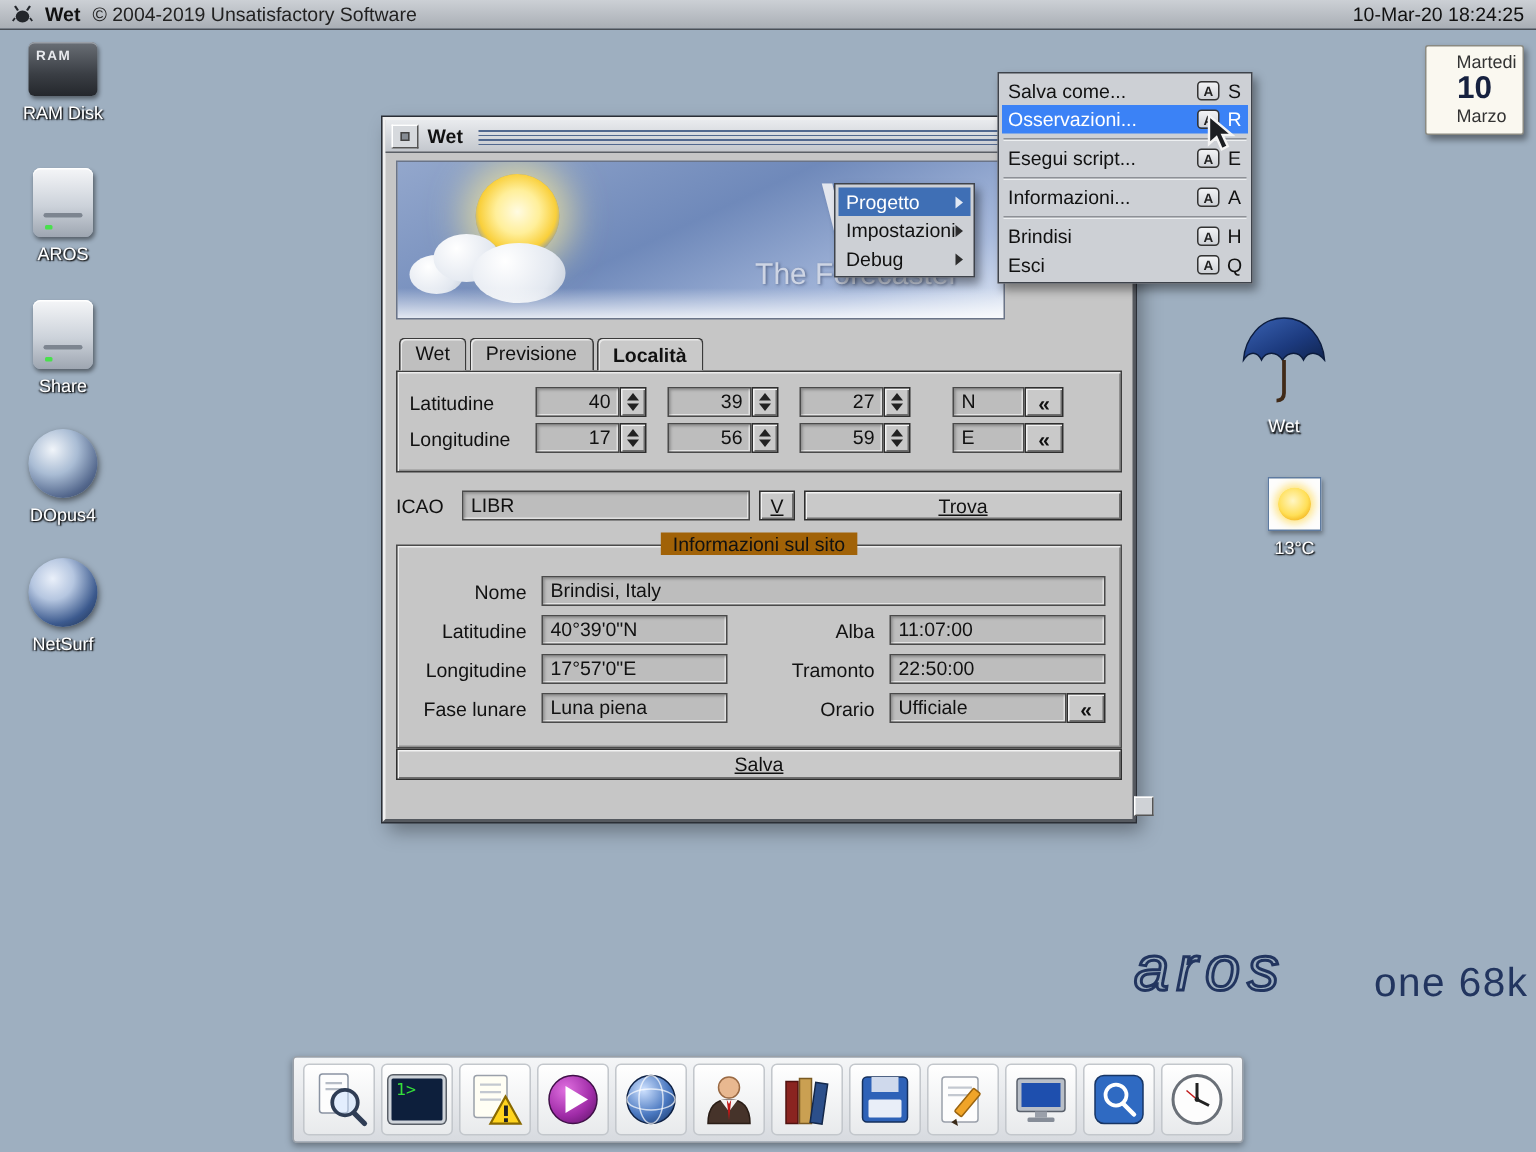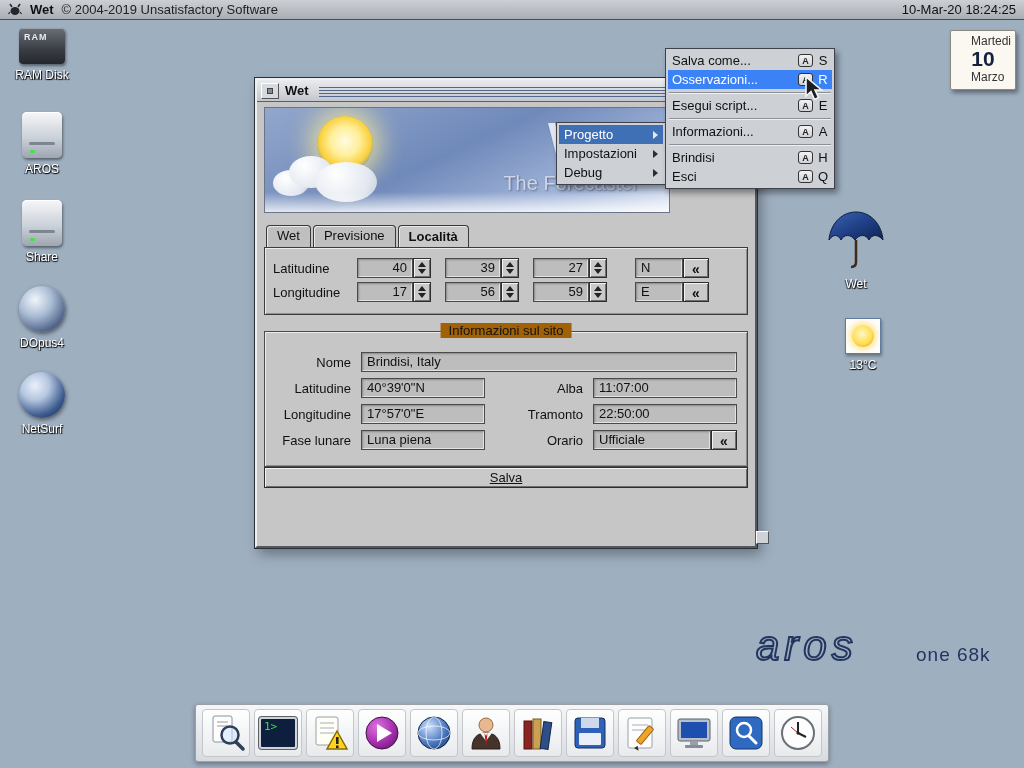--- a/index.html
+++ b/index.html
@@ -189,21 +189,21 @@
   .resize-gadget {
     position:absolute; right:-14px; bottom:2px; width:13px; height:13px;
     background:#cfd2d6; border:1px solid; border-color:#fff #555 #555 #fff;
   }
 
   
   .menu-panel {
     position:absolute; background:#cdd0d5; border:1px solid #3e434b;
     box-shadow:3px 4px 6px rgba(0,0,0,.4); padding:2px; z-index:60;
   }
-  .menu-cats { left:556px; top:122px; width:110px; }
+  .menu-cats { left:556px; top:122px; width:94px; }
   .menu-cat { display:flex; align-items:center; justify-content:space-between;
     padding:2px 5px; height:19px; cursor:pointer; }
   .menu-cat.active { background:#3f6fb5; color:#fff; }
   .subarrow { width:0; height:0; border-top:4px solid transparent;
     border-bottom:4px solid transparent; border-left:5px solid currentColor; opacity:.85; }
 
   .menu-sub { left:665px; top:48px; width:170px; }
   .menu-item { display:flex; align-items:center; padding:1px 4px; height:19px; cursor:pointer; }
   .menu-item.active { background:#3b82f6; color:#fff; }
   .mi-label { flex:1; }
@@ -221,21 +221,21 @@
     width:36px; height:36px; margin:0 auto; background:#fdfdfd;
     border:1px solid #5d7aa0; display:flex; align-items:center; justify-content:center;
     box-shadow:1px 2px 3px rgba(0,0,0,.35);
   }
   .temp-sun { width:22px; height:22px; border-radius:50%;
     background:radial-gradient(circle at 45% 40%, #fff6c4, #ffdf57 55%, #f3b51f 80%);
     box-shadow:0 0 6px 2px rgba(255,220,90,.8); }
 
   
   .aros-logo { position:absolute; left:752px; top:624px; display:flex; align-items:flex-end; gap:4px; z-index:1; }
-  .logo-edition { font-size:19px; color:#22355f; letter-spacing:1px; line-height:30px; }
+  .logo-edition { font-size:27px; color:#22355f; letter-spacing:1px; line-height:30px; }
 
   
   .dock {
     position:absolute; bottom:6px; left:50%; transform:translateX(-50%);
     display:flex; gap:4px; padding:4px 6px;
     background:linear-gradient(rgba(252,252,252,.92),rgba(220,222,226,.92));
     border:1px solid #9aa0a8; border-radius:3px; box-shadow:0 2px 5px rgba(0,0,0,.35);
     z-index:30;
   }
   .dock-tile {
@@ -394,20 +394,26 @@
         <span class="field num">59</span>
         <span class="spin">
             <i class="tu"></i>
             <i class="td"></i>
           </span>
         <span class="field dir">E</span>
         <button class="btn cycle">«</button>
       </div>
     </div>
 
+    <div class="icao-row">
+      <span class="icao-label">ICAO</span>
+      <span class="field icao-field">LIBR</span>
+      <button class="btn vbtn">V</button>
+      <button class="btn trova">Trova</button>
+    </div>
 
     <div class="sitebox">
       <span class="legend">Informazioni sul sito</span>
 
       <div class="srow">
         <span class="slabel">Nome</span>
         <span class="field sname">Brindisi, Italy</span>
       </div>
 
       <div class="srow">

